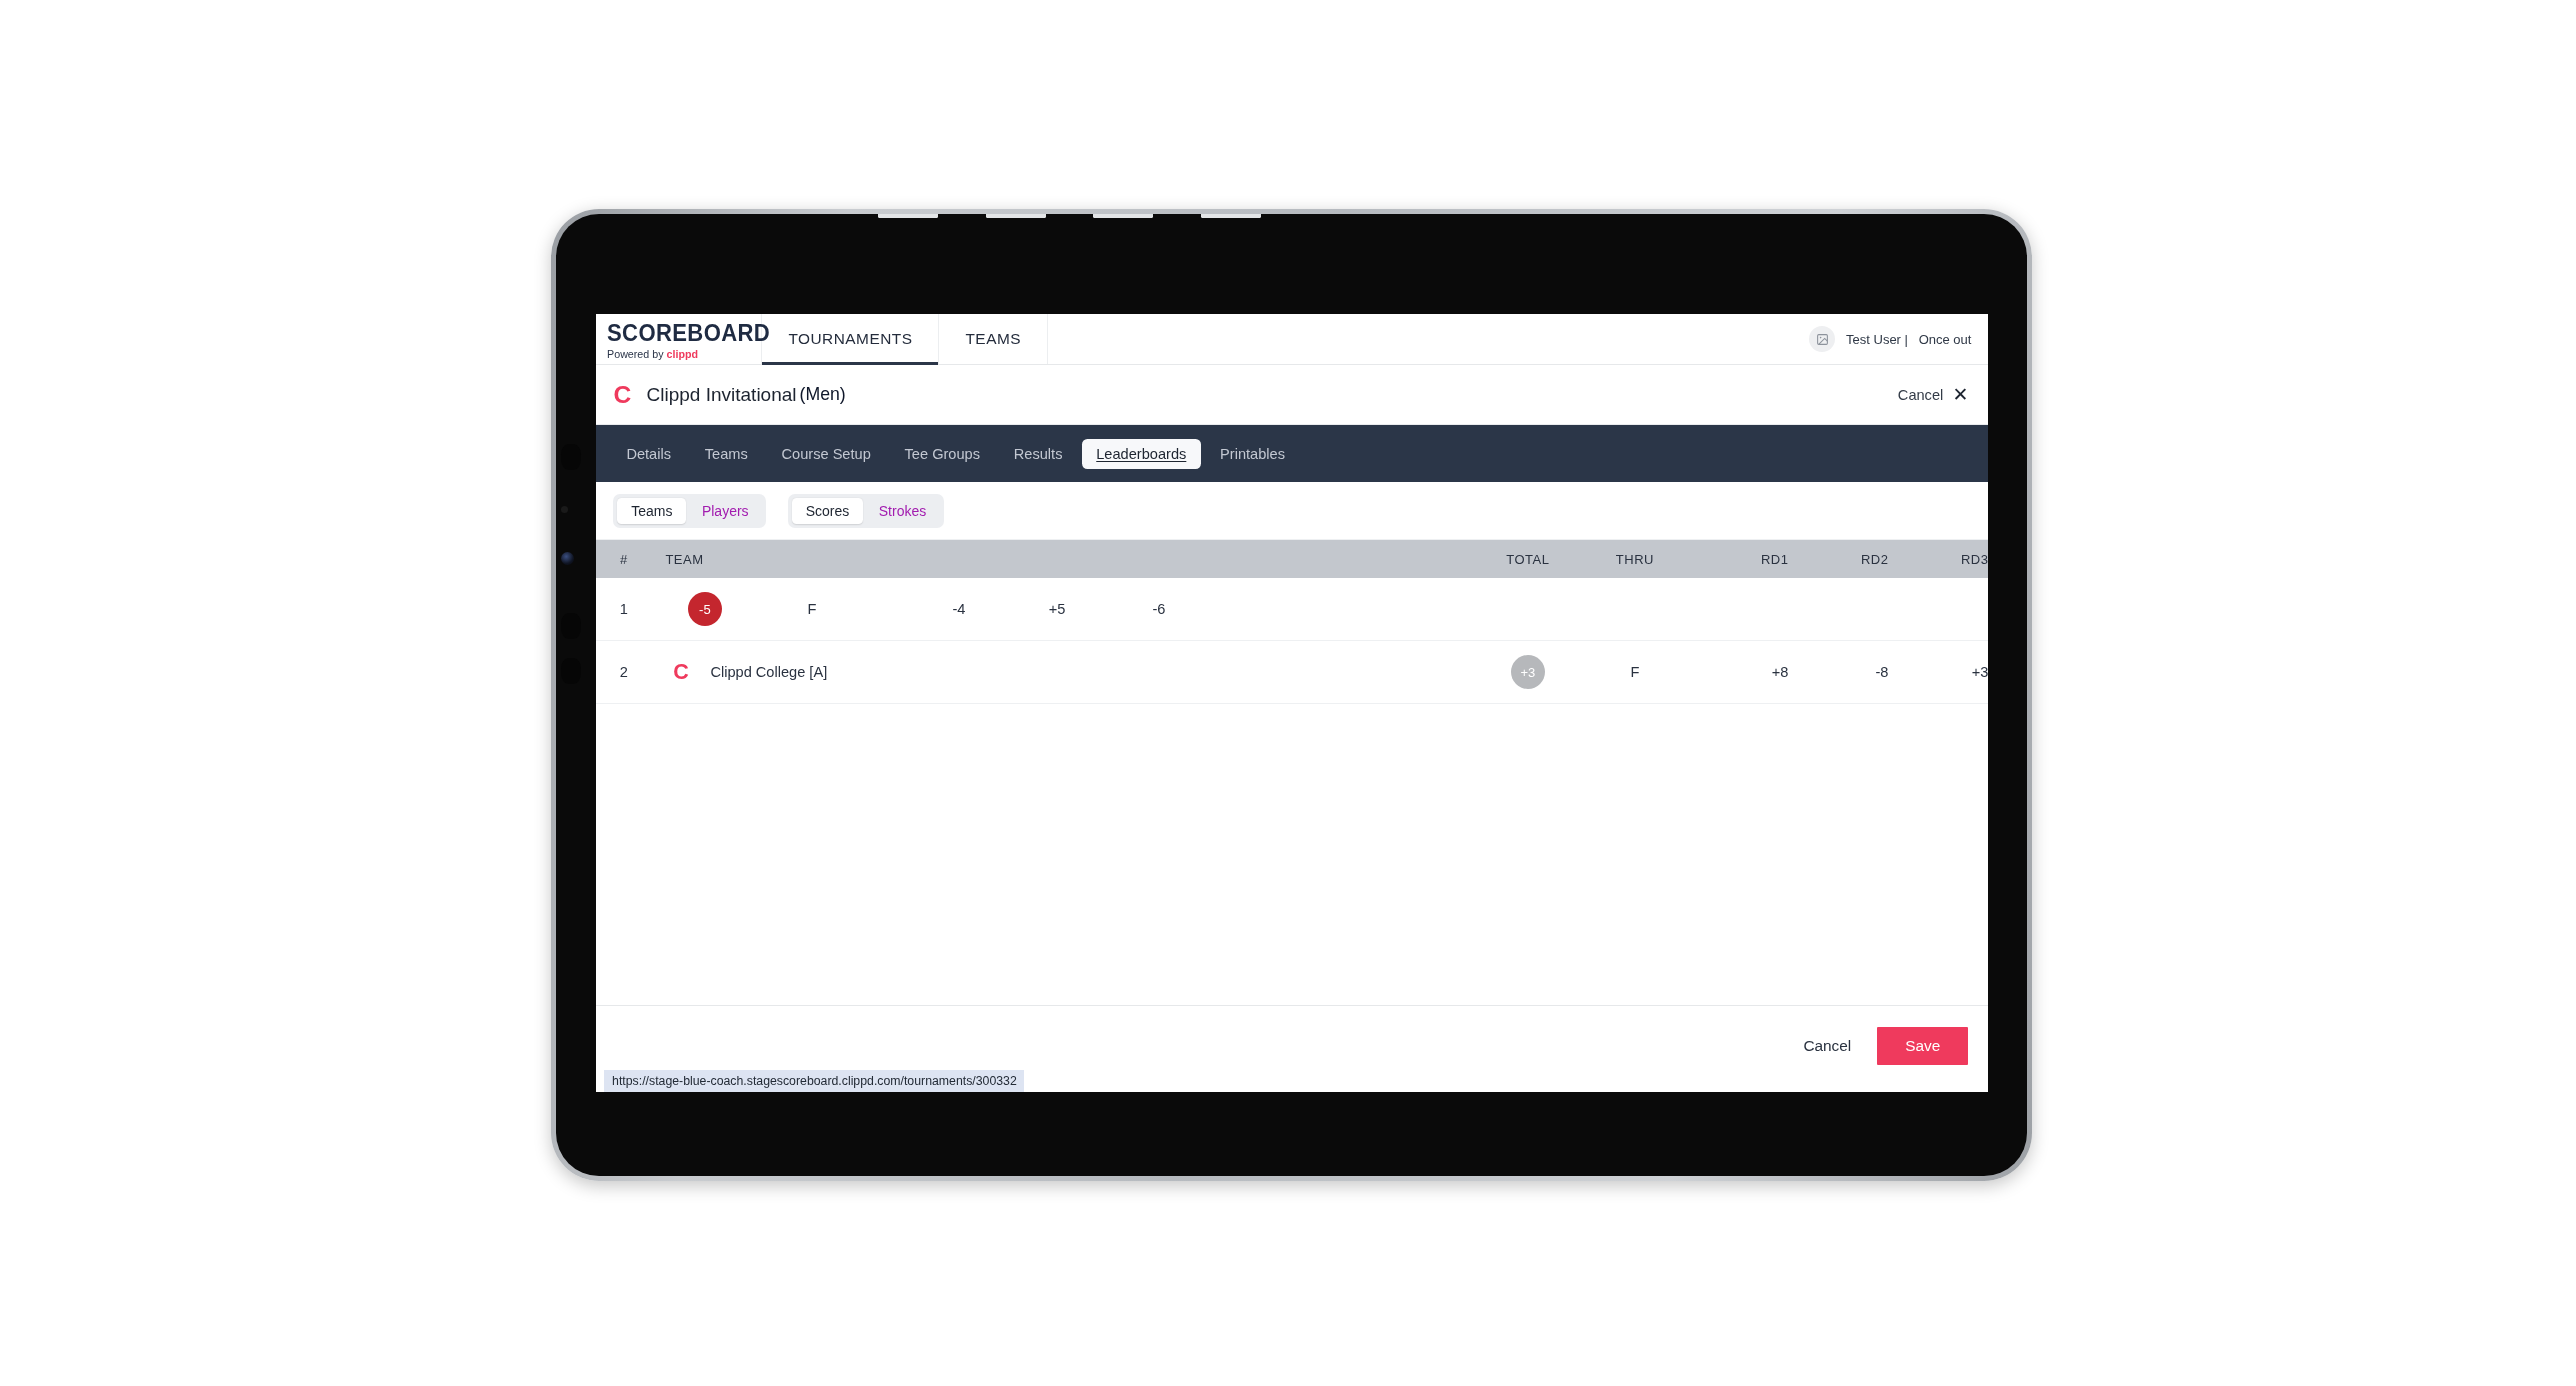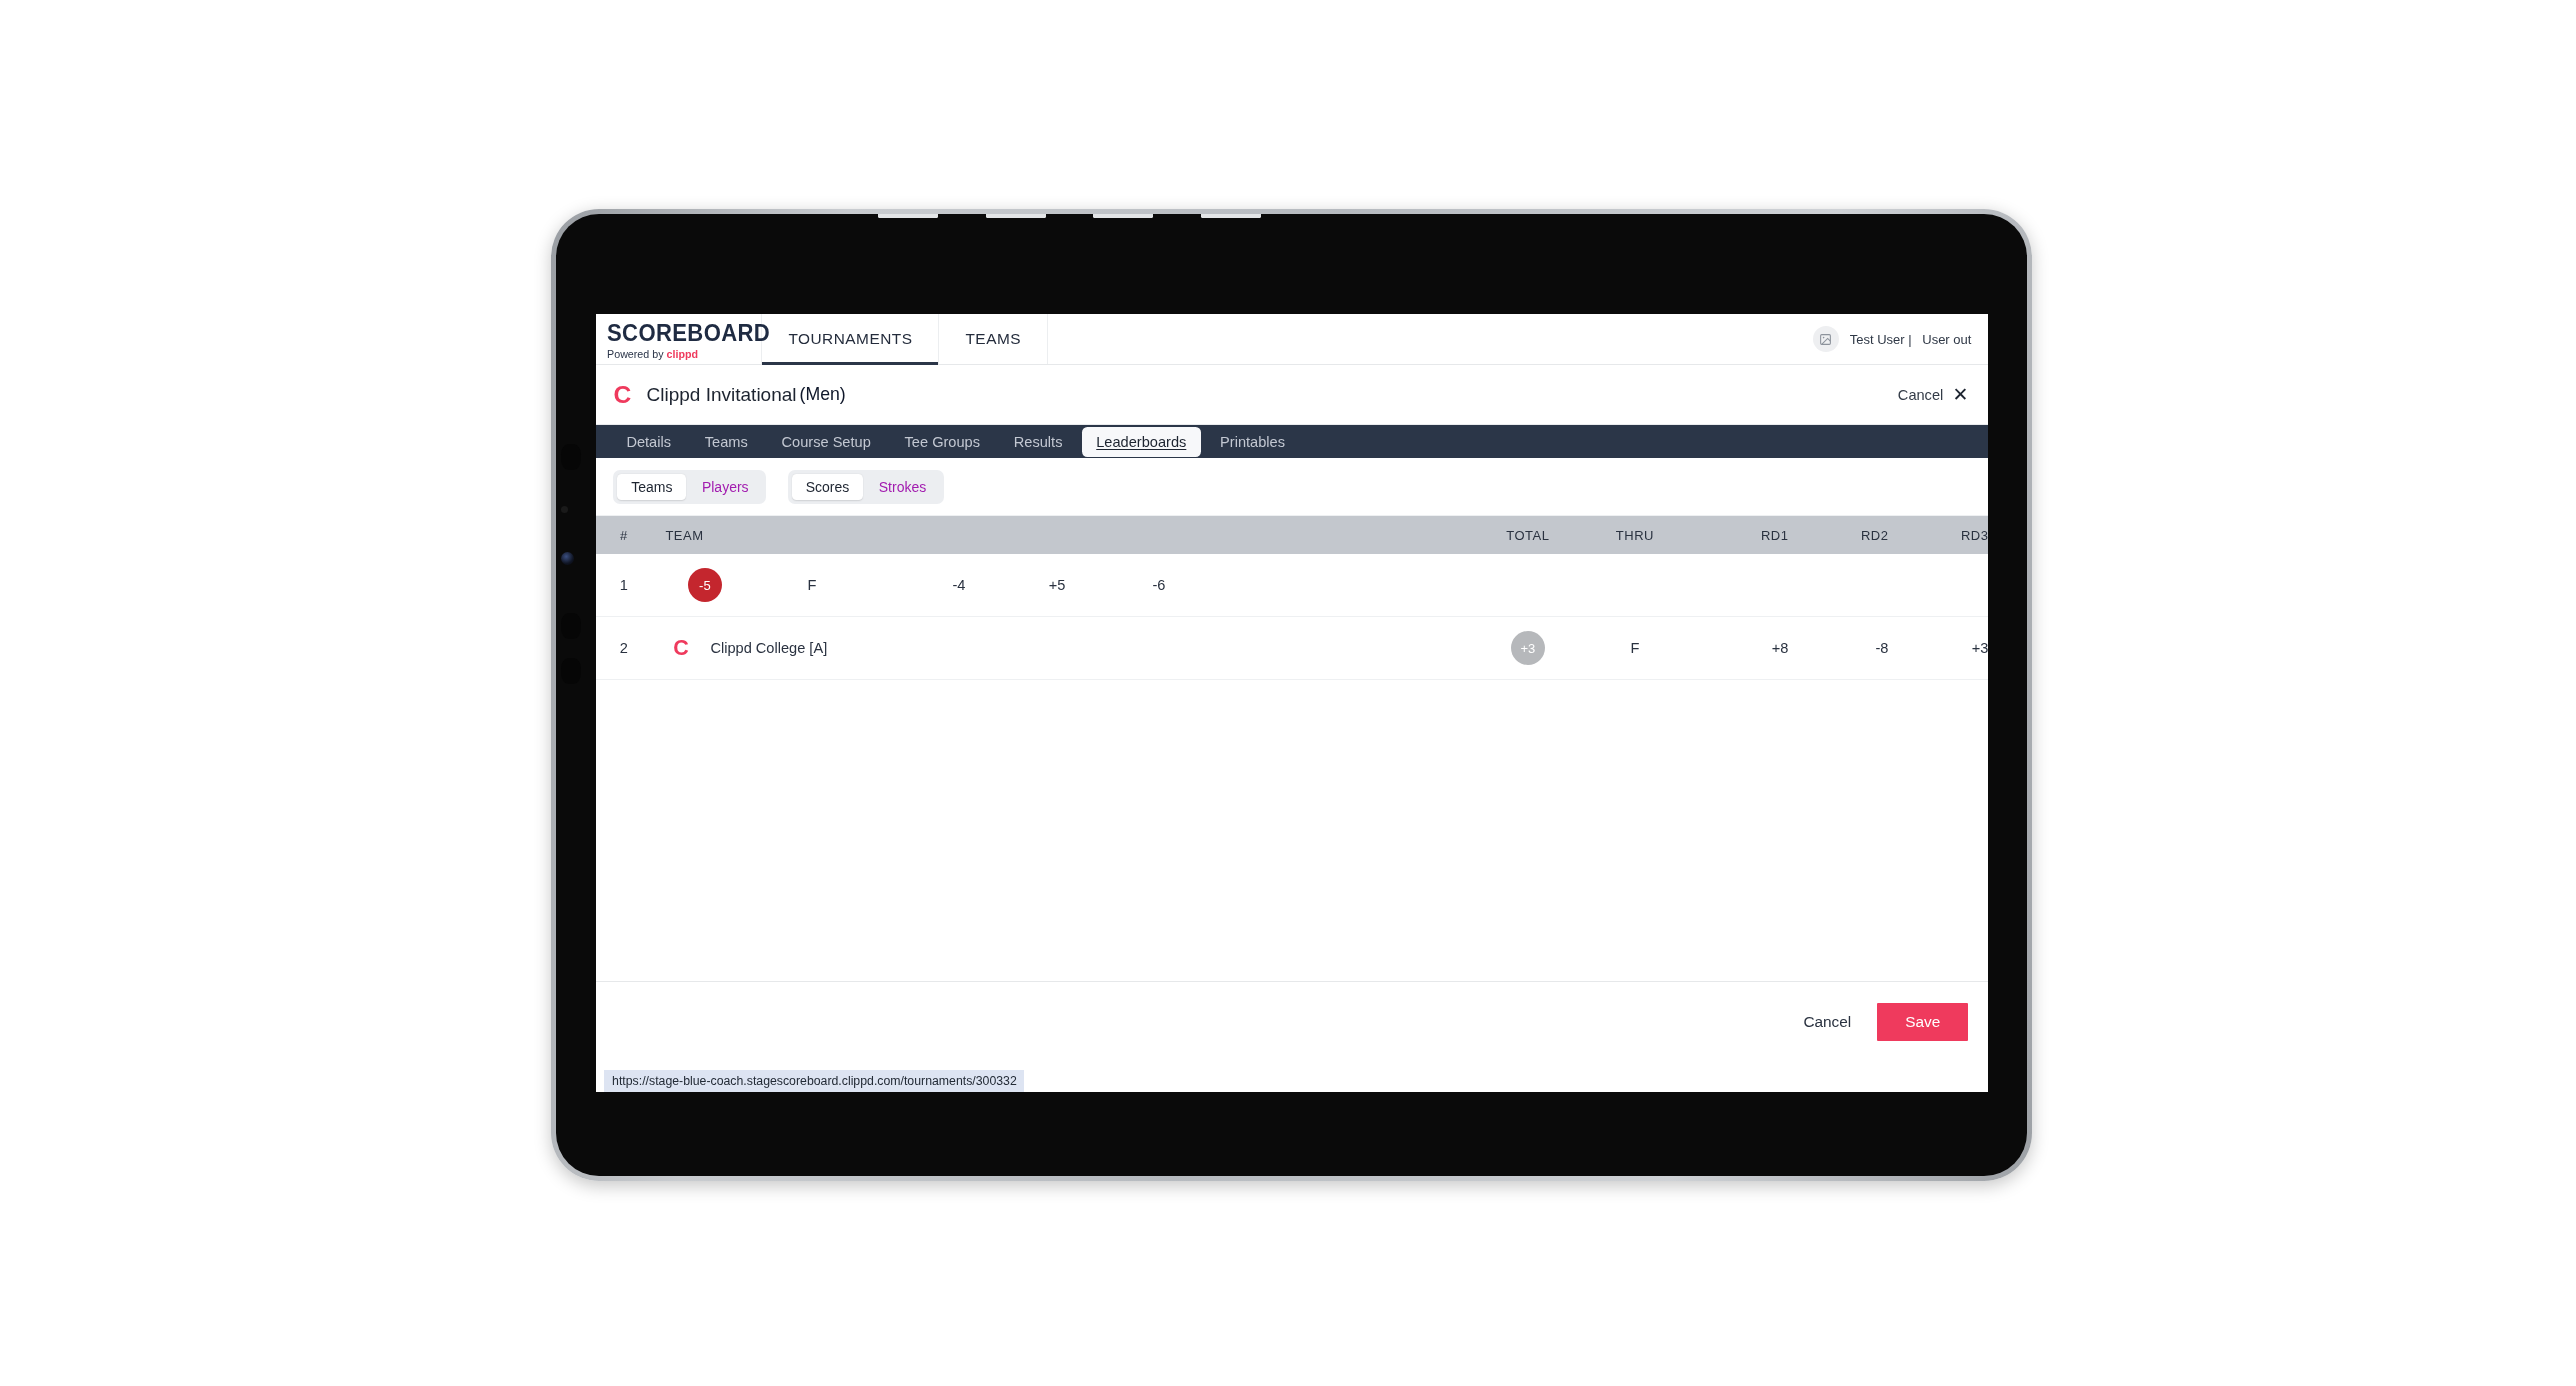--- a/index.html
+++ b/index.html
@@ -179,21 +179,21 @@
   .tmeta  { font-size: 17.7px; color: #0f172a; margin-left: 3px; }
   .titlerow-spacer { flex: 1; }
   .cancel-x {
     display: flex; align-items: center; gap: 9.2px;
     font-size: 14.6px; color: #333b47; cursor: pointer;
   }
   .xglyph { font-size: 19px; color: #1d2430; }
 
   
   .sectiontabs {
-    height: 33px;
+    height: 57px;
     background: #2b3648;
     display: flex;
     align-items: center;
     padding-left: 15.4px;
     gap: 4.6px;
   }
   .stab {
     font-size: 14.6px;
     color: #c3c8d2;
     padding: 7px 14.6px;
@@ -381,21 +381,21 @@
 
           <div class="topbar-right">
             <div class="avatar">
               <svg width="13" height="13" viewBox="0 0 24 24" fill="none" stroke="#8d939c" stroke-width="2">
                 <rect x="3" y="3" width="18" height="18" rx="2"></rect>
                 <circle cx="8.5" cy="8.5" r="1.5" fill="#8d939c" stroke="none"></circle>
                 <path d="M21 15l-5-5L5 21"></path>
               </svg>
             </div>
             <span>Test User |</span>
-            <span class="signout">User out</span>
+            <span class="signout">Once out</span>
           </div>
         </div>
 
         <div class="titlerow">
           <div class="clogo">C</div>
           <div class="ttitle">Clippd Invitational</div>
           <div class="tmeta">(Men)</div>
           <div class="titlerow-spacer"></div>
           <div class="cancel-x">
             <span>Cancel</span>

